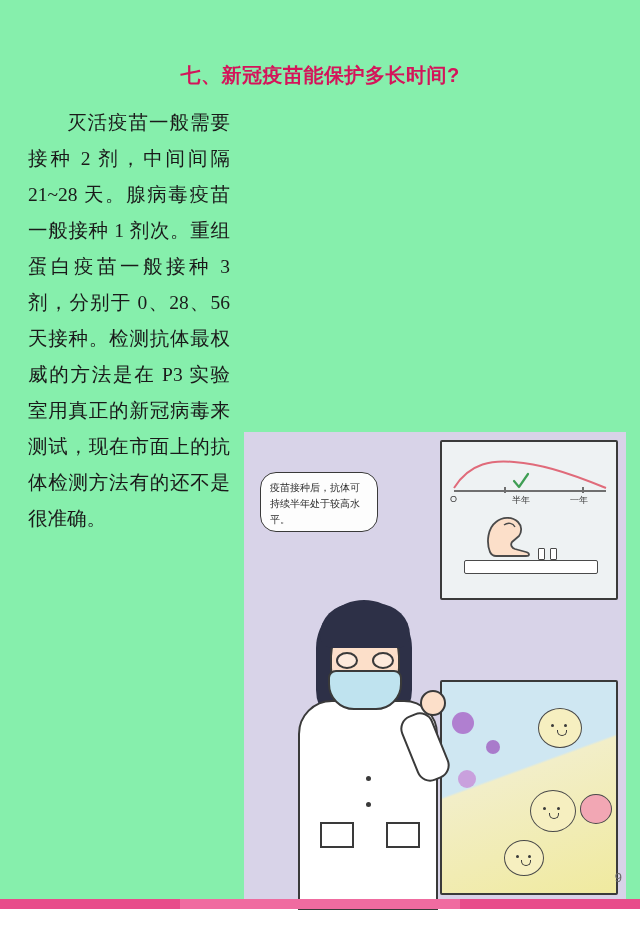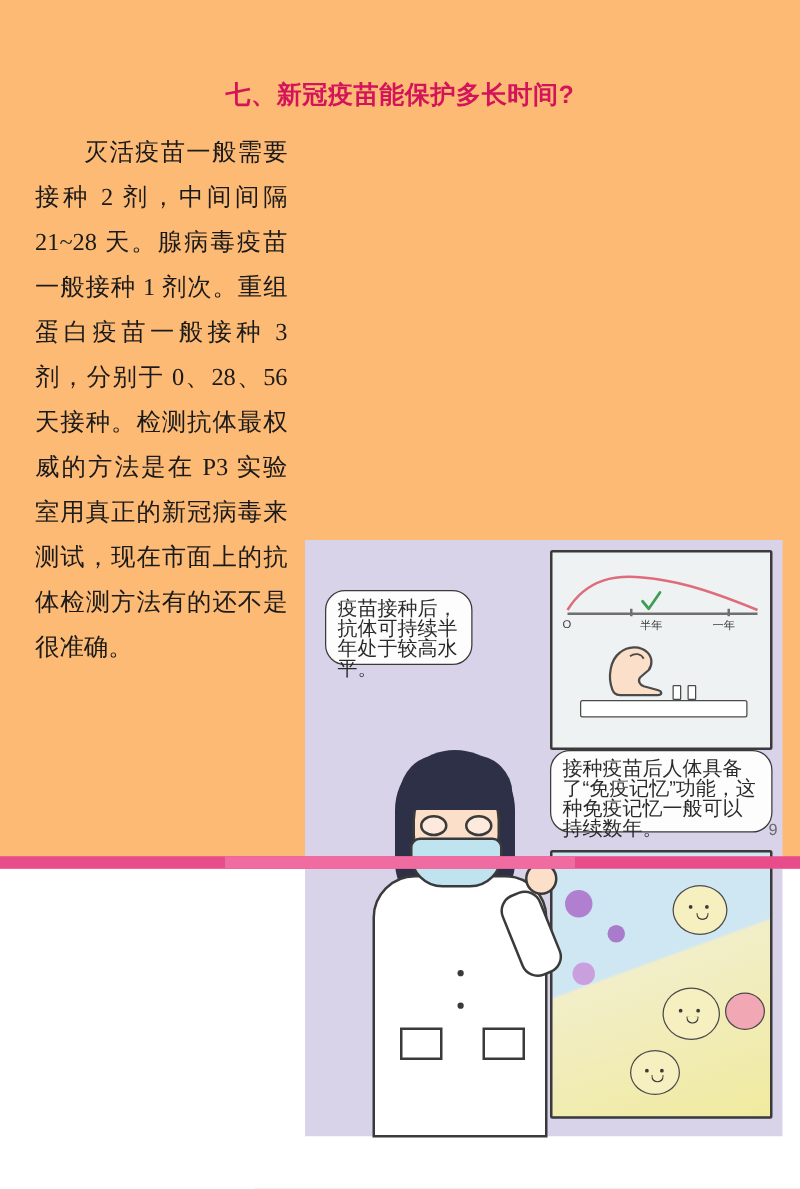--- a/index.html
+++ b/index.html
@@ -11,22 +11,22 @@
     height: 951px;
     background: #ffffff;
     font-family: "Liberation Serif", "DejaVu Serif", serif;
     position: relative;
     overflow: hidden;
   }
 
   .page {
     position: relative;
     width: 640px;
-    height: 695px;
-    background: #fdba74;
+    height: 909px;
+    background: #86efac;
     box-sizing: border-box;
     padding: 0;
   }
 
   .page-title {
     position: absolute;
     top: 62px;
     left: 0;
     width: 640px;
     text-align: center;
@@ -220,21 +220,21 @@
     border: 1.6px solid #4a4a4a;
   }
 
   
   .bubble {
     position: absolute;
     background: #fdfdfd;
     border: 1.6px solid #3a3a3a;
     border-radius: 16px;
     font-family: "Liberation Sans", sans-serif;
-    font-size: 16px;
+    font-size: 10px;
     line-height: 16px;
     color: #2b2b2b;
     padding: 7px 9px;
     box-sizing: border-box;
   }
   .bubble-1 {
     left: 16px;
     top: 40px;
     width: 118px;
     height: 60px;
@@ -395,21 +395,20 @@
         <path d="M8,40 C4,30 6,16 14,10 C20,5 30,4 36,10 C40,14 40,20 37,24 L30,30 C28,33 30,36 33,37 L44,40 C48,41 48,44 44,44 L14,44 C10,44 9,42 8,40 Z" fill="#fcdfc9" stroke="#4a4a4a" stroke-width="1.8" stroke-linejoin="round"></path>
         <path d="M22,13 C26,10 31,11 33,15" fill="none" stroke="#4a4a4a" stroke-width="1.4"></path>
       </svg>
       <div class="table-line"></div>
       <div class="vial" style="left:96px;"></div>
       <div class="vial" style="left:108px;"></div>
     </div>
 
     <div class="bubble bubble-1">疫苗接种后，抗体可持续半年处于较高水平。</div>
 
-    <div class="bubble bubble-2">接种疫苗后人体具备了“免疫记忆”功能，这种免疫记忆一般可以持续数年。</div>
 
     <div class="panel-cells">
       <div class="virus" style="left:10px; top:30px; width:22px; height:22px;"></div>
       <div class="virus" style="left:16px; top:88px; width:18px; height:18px; background:#c9a0dd;"></div>
       <div class="virus" style="left:44px; top:58px; width:14px; height:14px; background:#a97bcb;"></div>
 
       <div class="cellface" style="left:96px; top:26px; width:42px; height:38px;">
         <span class="eye" style="left:28%;"></span>
         <span class="eye" style="left:60%;"></span>
         <span class="mouth"></span>

